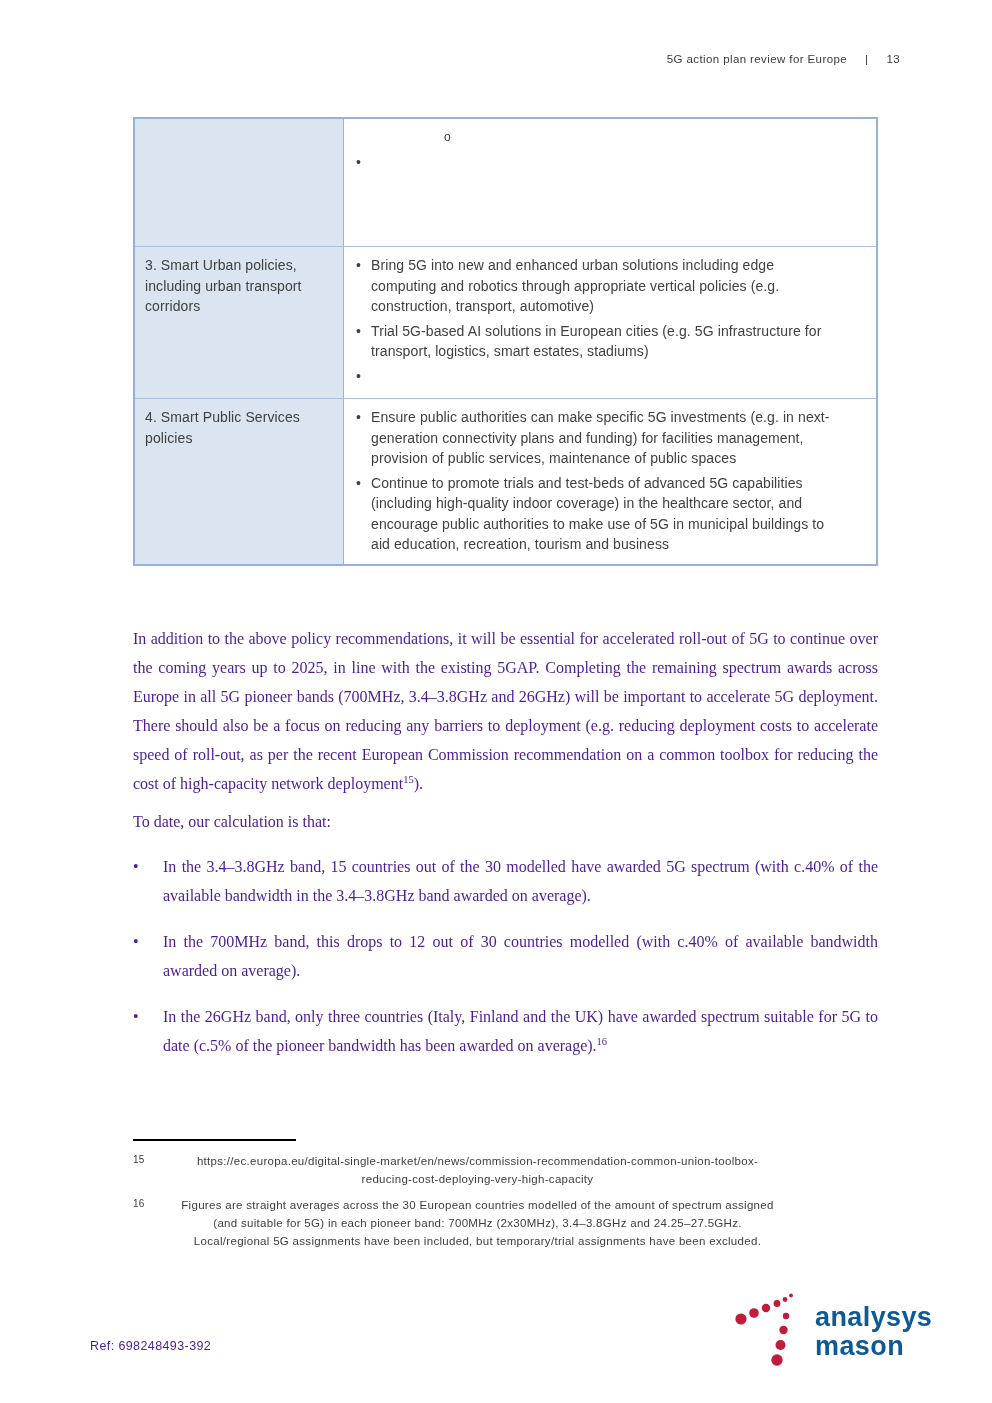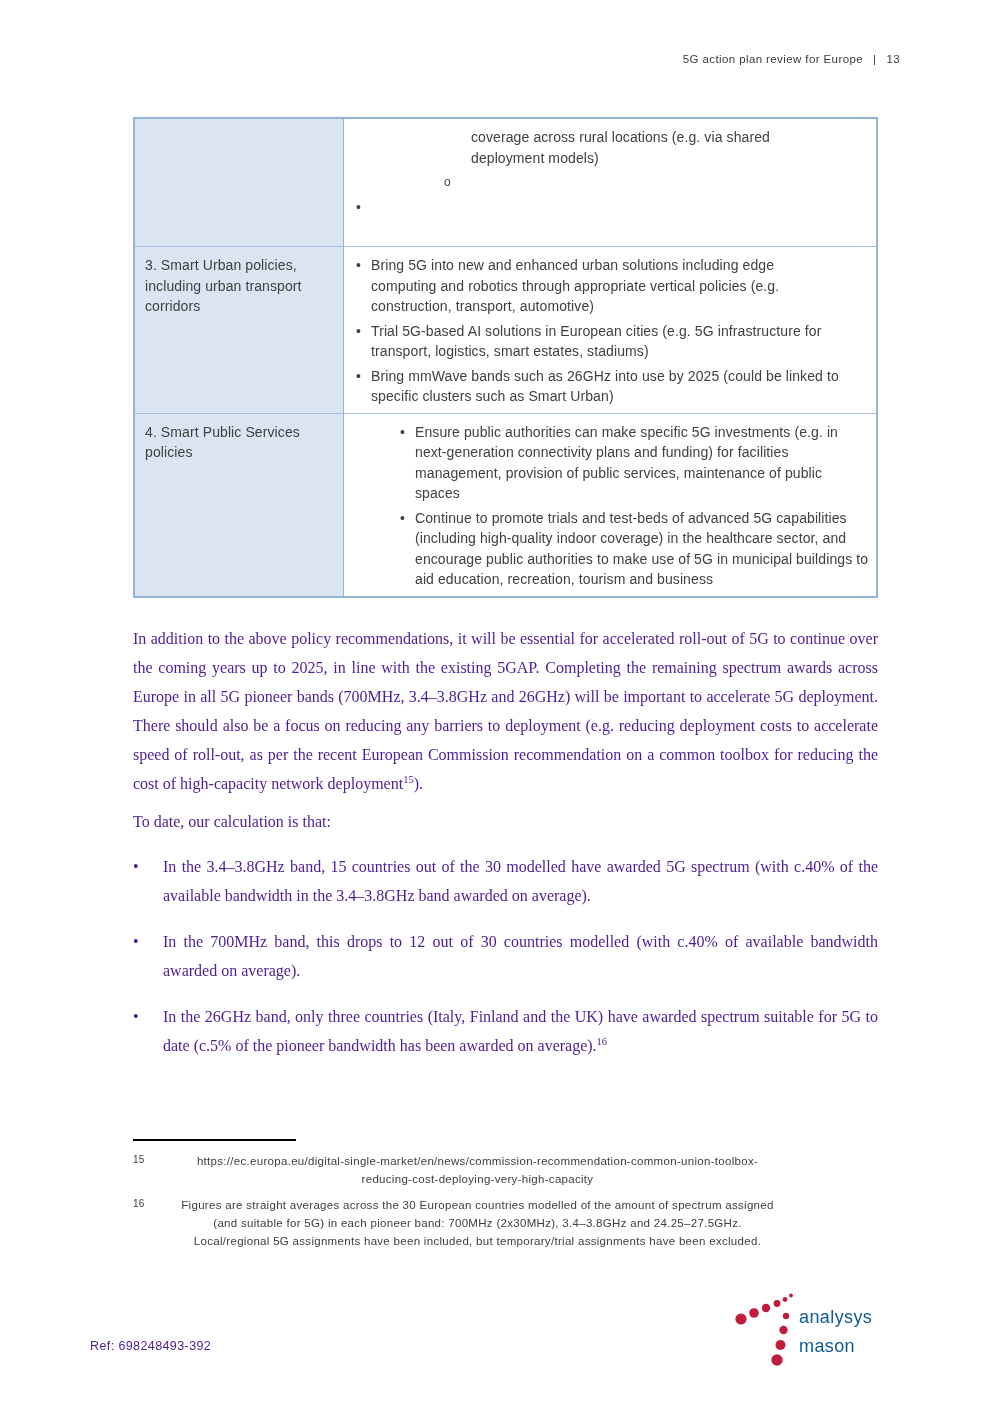--- a/index.html
+++ b/index.html
@@ -10,35 +10,35 @@
     background:#ffffff;
     font-family:"Liberation Sans", sans-serif;
     color:#3f3f3f;
     overflow:hidden;
   }
 
   
   .header {
     position:absolute; top:53px; right:92px;
     font-size:11.5px; letter-spacing:0.4px; color:#3a3a3a;
-    display:flex; align-items:baseline;
+    display:flex; align-items:baseline;gap:8px;
   }
   .header .sep { margin:0 10px; color:#3a3a3a; }
 
   
   .policy-table {
     position:absolute; left:133px; top:117px; width:745px;
     border:2px solid #95b3d7;
     font-size:14px; line-height:20.5px; color:#404040; letter-spacing:0.1px;
   }
   .trow { display:flex; border-top:1px solid #a9c0de; }
   .trow:first-child { border-top:none; }
   .trow-a { min-height:127px; }
   .trow-b { min-height:152px; }
-  .trow-c { min-height:166px;gap:44px; }
+  .trow-c { min-height:166px; }
   .tcell-left {
     width:209px; flex:none;
     background:#dbe5f1;
     border-right:1px solid #95b3d7;
     padding:8px 10px 6px 10px;
   }
   .tcell-right {
     flex:1 1 auto;
     background:#ffffff;
     padding:8px 6px 6px 0;
@@ -81,44 +81,41 @@
   .fn-text { flex:none; width:605px; overflow-wrap:break-word;text-align:center; }
 
   
   .ref {
     position:absolute; left:90px; top:1339px;
     font-size:12.5px; letter-spacing:0.4px; color:#4c1d95;
   }
   .logo { position:absolute; left:733px; top:1292px; display:flex; }
   .logo-dots { width:62px; height:74px; }
   .logo-text {
-    margin-left:4px; margin-top:11px;
-    font-size:18px; line-height:29px; letter-spacing:0.4px;
-    color:#0e5a96; font-weight:400;
+    margin-left:20px; margin-top:11px;
+    font-size:27px; line-height:29px; letter-spacing:0.4px;
+    color:#0e5a96; font-weight:700;
   }
 </style>
 </head>
 <body>
 
 <div class="page">
 
   <div class="header">
     <span>5G action plan review for Europe</span>
     <span class="sep">|</span>
     <span>13</span>
   </div>
 
   <div class="policy-table">
 
     <div class="trow trow-a">
       <div class="tcell-left"></div>
       <div class="tcell-right">
-        <div class="item cont">
-          <span class="itext">coverage across rural locations (e.g. via shared deployment models)</span>
-        </div>
         <div class="item sub">
           <span class="marker">o</span>
         </div>
         <div class="item">
           <span class="marker">•</span>
         </div>
       </div>
     </div>
 
     <div class="trow trow-b">
@@ -127,21 +124,20 @@
         <div class="item">
           <span class="marker">•</span>
           <span class="itext">Bring 5G into new and enhanced urban solutions including edge computing and robotics through appropriate vertical policies (e.g. construction, transport, automotive)</span>
         </div>
         <div class="item">
           <span class="marker">•</span>
           <span class="itext">Trial 5G-based AI solutions in European cities (e.g. 5G infrastructure for transport, logistics, smart estates, stadiums)</span>
         </div>
         <div class="item">
           <span class="marker">•</span>
-          <span class="itext">Bring mmWave bands such as 26GHz into use by 2025 (could be linked to specific clusters such as Smart Urban)</span>
         </div>
       </div>
     </div>
 
     <div class="trow trow-c">
       <div class="tcell-left">4. Smart Public Services policies</div>
       <div class="tcell-right">
         <div class="item">
           <span class="marker">•</span>
           <span class="itext">Ensure public authorities can make specific 5G investments (e.g. in next-generation connectivity plans and funding) for facilities management, provision of public services, maintenance of public spaces</span>

